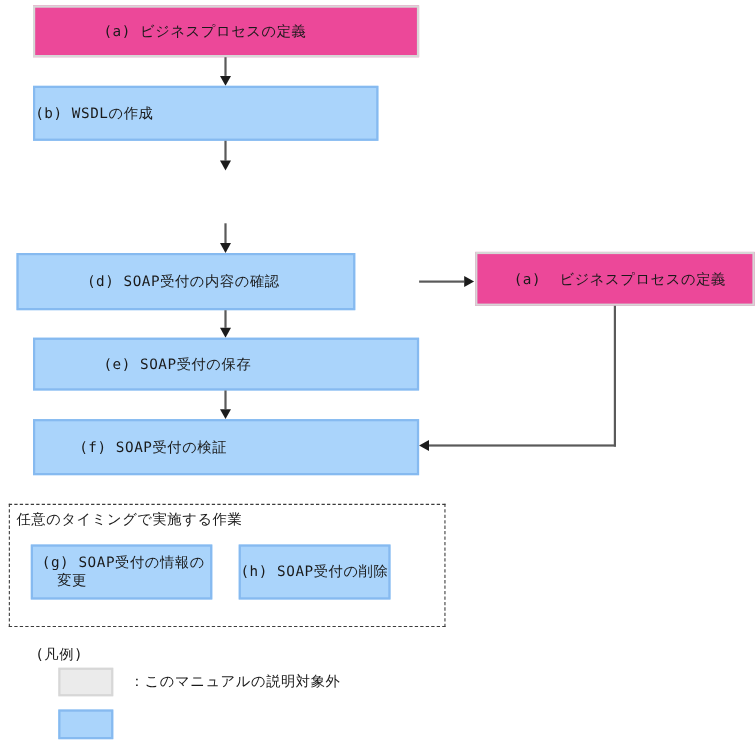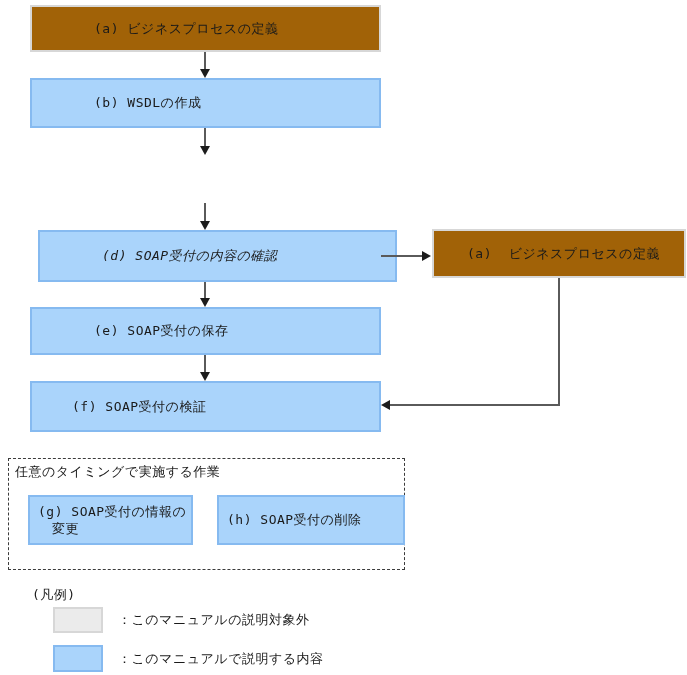--- a/index.html
+++ b/index.html
@@ -7,21 +7,21 @@
     position:relative; width:687px; height:675px; background:#ffffff;
     font-family:"DejaVu Sans Mono","DejaVu Sans","Liberation Sans",sans-serif;
     font-size:13px; color:#1a1a1a; overflow:hidden;
   }
   .box {
     position:absolute; box-sizing:border-box;
     display:flex; align-items:center; white-space:pre;
     letter-spacing:0.5px;
   }
   .box.blue { background:#aad4fb; border:2px solid #86baf0; }
-  .box.gray { background:#a16207; border:2px solid #d7d7d7; }
+  .box.gray { background:#ec4899; border:2px solid #d7d7d7; }
   .vline, .hline { position:absolute; background:#5a5a5a; }
   .ah { position:absolute; width:0; height:0; }
   .ah.down  { border-left:5px solid transparent; border-right:5px solid transparent; border-top:9px solid #1c1c1c; }
   .ah.right { border-top:5px solid transparent; border-bottom:5px solid transparent; border-left:9px solid #1c1c1c; }
   .ah.left  { border-top:5px solid transparent; border-bottom:5px solid transparent; border-right:9px solid #1c1c1c; }
   .dashed-group {
     position:absolute; left:8px; top:458px; width:397px; height:112px;
     box-sizing:border-box; border:1px dashed #3c3c3c;
   }
   .dashed-title { position:absolute; left:6px; top:4px; white-space:pre; letter-spacing:0.5px; }
@@ -38,32 +38,32 @@
 
 <div class="canvas">
 
   <div class="box gray" style="left:30px; top:5px; width:351px; height:47px; padding-left:62px;">
     <span>(a) ビジネスプロセスの定義</span>
   </div>
 
   <div class="vline" style="left:204px; top:52px; width:2px; height:17px;"></div>
   <div class="ah down" style="left:200px; top:69px;"></div>
 
-  <div class="box blue" style="left:30px; top:78px; width:351px; height:50px; padding-left:62px;">
+  <div class="box blue" style="left:30px; top:78px; width:314px; height:50px; ">
     <span>(b) WSDLの作成</span>
   </div>
 
   <div class="vline" style="left:204px; top:128px; width:2px; height:18px;"></div>
   <div class="ah down" style="left:200px; top:146px;"></div>
 
 
   <div class="vline" style="left:204px; top:203px; width:2px; height:18px;"></div>
   <div class="ah down" style="left:200px; top:221px;"></div>
 
-  <div class="box blue" style="left:38px; top:230px; width:359px; height:52px; padding-left:62px;font-style:italic;">
+  <div class="box blue" style="left:15px; top:230px; width:308px; height:52px; padding-left:62px;">
     <span>(d) SOAP受付の内容の確認</span>
   </div>
 
   <div class="vline" style="left:204px; top:282px; width:2px; height:16px;"></div>
   <div class="ah down" style="left:200px; top:298px;"></div>
 
   <div class="box blue" style="left:30px; top:307px; width:351px; height:48px; padding-left:62px;align-items:center;">
     <span>(e) SOAP受付の保存</span>
   </div>
 
@@ -87,25 +87,24 @@
 
   <div class="dashed-group">
     <div class="dashed-title">任意のタイミングで実施する作業</div>
   </div>
 
   <div class="box blue two-line" style="left:28px; top:495px; width:165px; height:50px; padding-left:8px;">
     <span class="l1">(g) SOAP受付の情報の</span>
     <span class="l2">変更</span>
   </div>
 
-  <div class="box blue" style="left:217px; top:495px; width:188px; height:50px; padding-left:8px;">
+  <div class="box blue" style="left:217px; top:495px; width:138px; height:50px; padding-left:8px;justify-content:flex-end;">
     <span>(h) SOAP受付の削除</span>
   </div>
 
   <div class="legend-title">(凡例)</div>
 
   <div class="swatch gray" style="left:53px; top:607px; width:50px; height:26px;"></div>
   <div class="legend-label" style="left:118px; top:607px; height:26px;text-align:right;">：このマニュアルの説明対象外</div>
 
   <div class="swatch blue" style="left:53px; top:645px; width:50px; height:27px;"></div>
-  <div class="legend-label" style="left:118px; top:645px; height:27px;">：このマニュアルで説明する内容</div>
 
 </div>
 
 </body></html>

